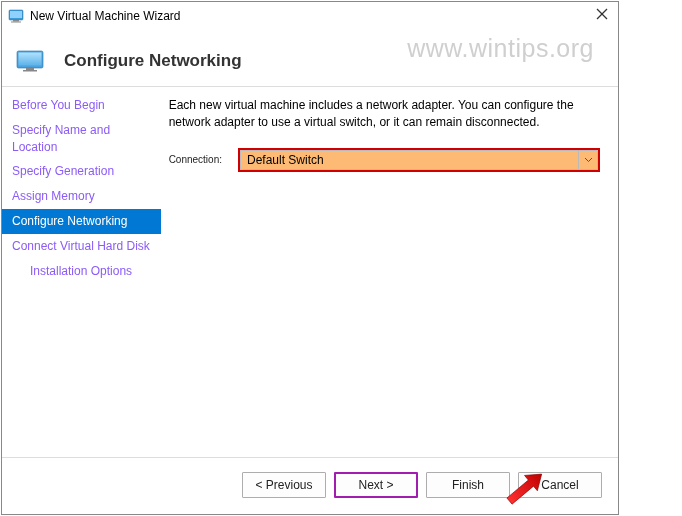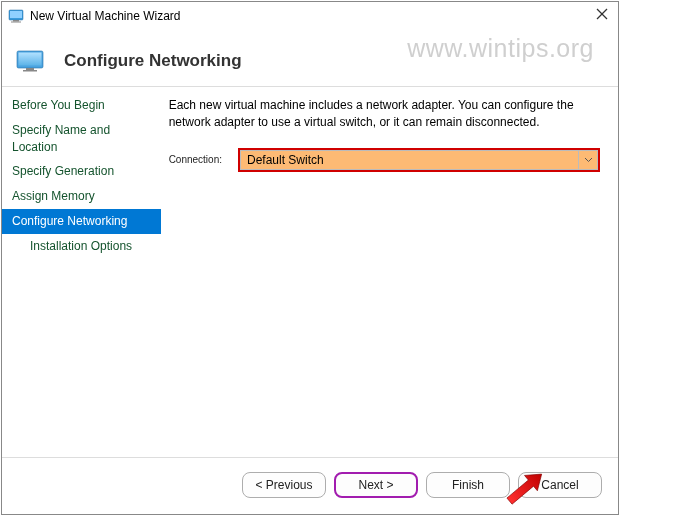--- a/index.html
+++ b/index.html
@@ -81,21 +81,21 @@
       display: flex;
       height: 370px;
     }
     .sidebar {
       width: 176px;
       padding-top: 6px;
     }
     .sidebar-item {
       padding: 4px 10px;
       font-size: 12px;
-      color: #14532d;
+      color: #8b5cf6;
       cursor: pointer;
       line-height: 1.4;
     }
     .sidebar-item.active {
       background: #0078d4;
       color: #fff;
     }
     .sidebar-item.indent {
       padding-left: 28px;
     }
@@ -154,21 +154,21 @@
     .footer {
       display: flex;
       justify-content: flex-end;
       padding: 14px 16px;
       gap: 8px;
     }
     .btn {
       min-width: 84px;
       height: 26px;
       border: 1px solid #adadad;
-      border-radius: 8px;
+      border-radius: 1px;
       background: #fdfdfd;
       font-size: 12px;
       color: #222;
       cursor: pointer;
       padding: 0 10px;
     }
     .btn.primary {
       border: 2px solid #a21caf;
     }
     .arrow-pointer {
@@ -223,20 +223,21 @@
 
   <hr class="hr-line">
 
   <div class="body">
     <div class="sidebar" id="sidebar">
         <div class="sidebar-item">Before You Begin</div>
         <div class="sidebar-item">Specify Name and Location</div>
         <div class="sidebar-item">Specify Generation</div>
         <div class="sidebar-item">Assign Memory</div>
         <div class="sidebar-item active">Configure Networking</div>
+        <div class="sidebar-item">Connect Virtual Hard Disk</div>
         <div class="sidebar-item indent">Installation Options</div>
       </div>
 
     <div class="content">
       <div class="desc">Each new virtual machine includes a network adapter. You can configure the network adapter to use a virtual switch, or it can remain disconnected.</div>
       <div class="field-row">
         <span class="field-label">Connection:</span>
         <div class="combo">
           <div class="combo-inner">Default Switch</div>
           <div class="combo-arrow">

